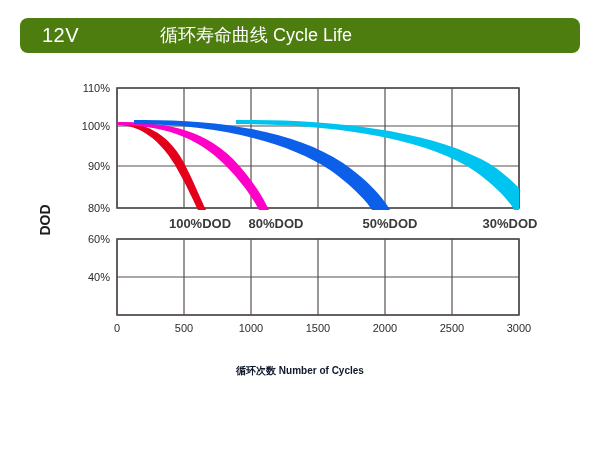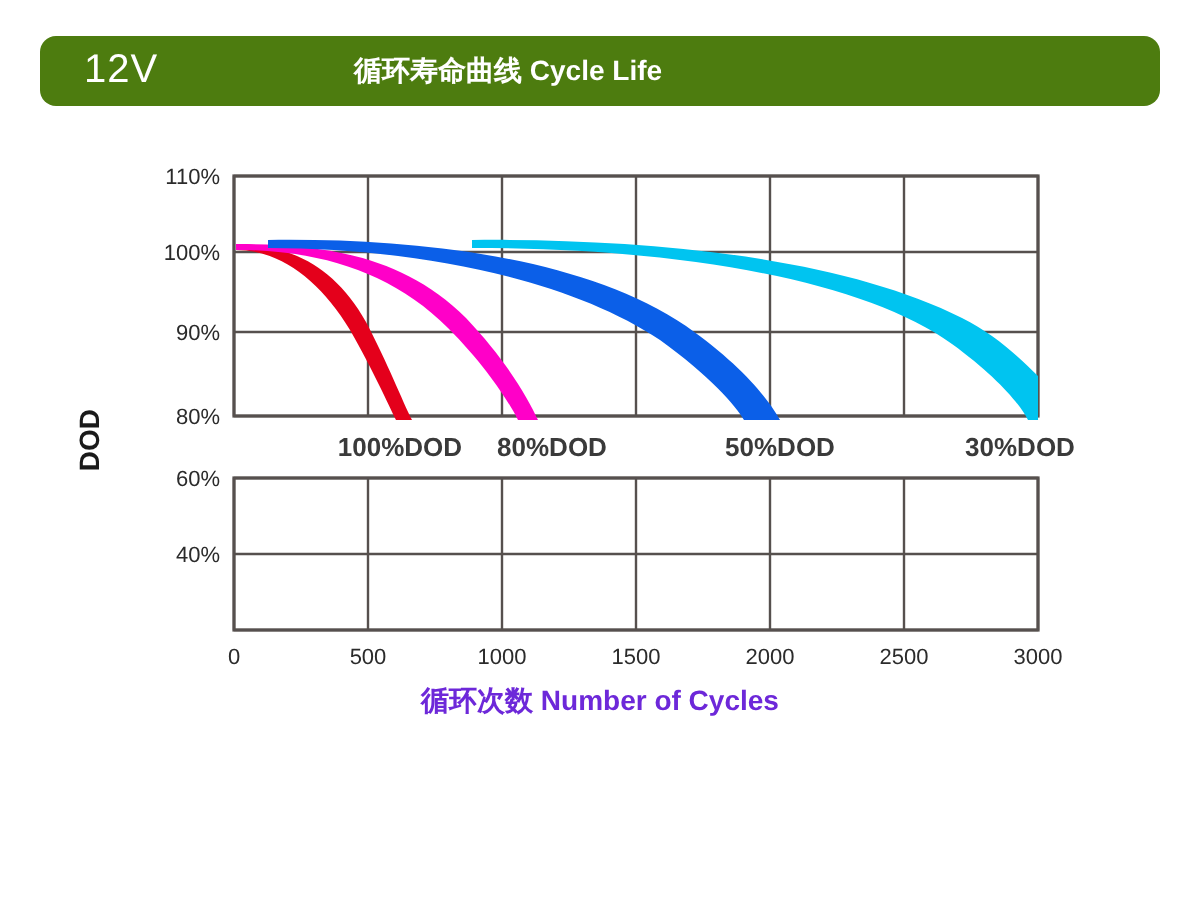--- a/index.html
+++ b/index.html
@@ -31,25 +31,25 @@
     left: 22px;
     top: 6px;
     font-size: 20px;
     color: #ffffff;
     font-weight: 400;
     letter-spacing: 0.5px;
     line-height: 23px;
   }
   #header-title {
     position: absolute;
-    left: 157px;
+    left: 140px;
     top: 5px;
-    font-size: 14px;
+    font-size: 18px;
     color: #ffffff;
-    font-weight: bold;
+    font-weight: normal;
     line-height: 25px;
     white-space: nowrap;
   }
 
   
   #chart-area {
     position: absolute;
     left: 0;
     top: 60px;
     width: 600px;
@@ -80,26 +80,26 @@
     fill: none;
   }
   .panel-border {
     stroke: #56504e;
     stroke-width: 1.6;
     fill: none;
   }
   #x-axis-title {
     position: absolute;
     left: 0;
-    top: 282px;
+    top: 304px;
     width: 600px;
     text-align: center;
-    font-size: 14px;
+    font-size: 10px;
     font-weight: bold;
-    color: #6d28d9;
+    color: #0f172a;
   }
 </style>
 </head>
 <body>
 
 <div id="header-banner">
   <span id="header-voltage">12V</span>
   <span id="header-title">循环寿命曲线 Cycle Life</span>
 </div>
 

